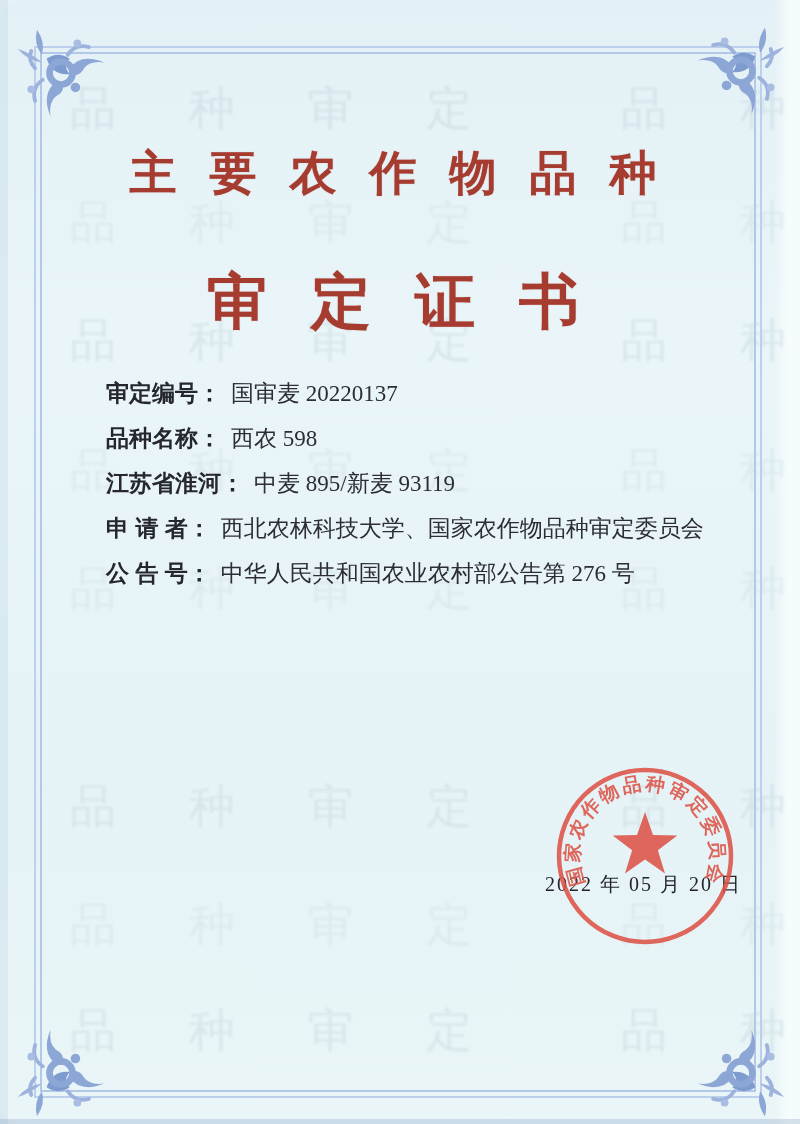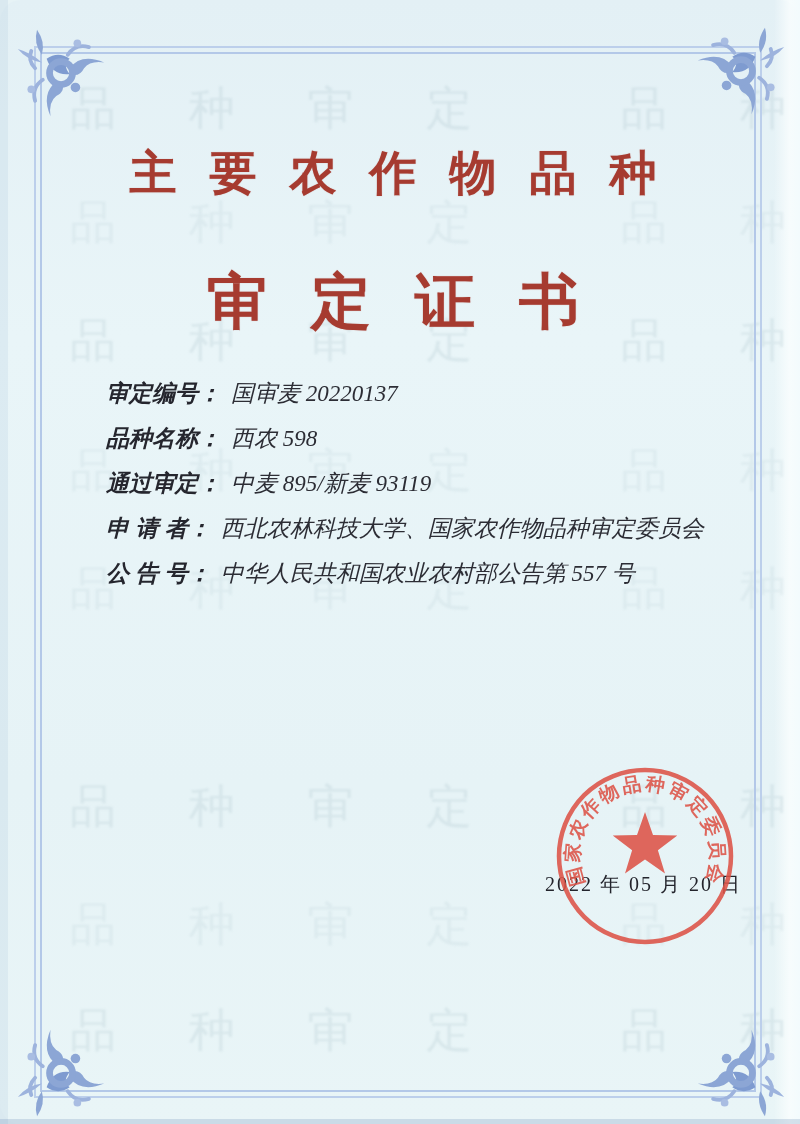--- a/index.html
+++ b/index.html
@@ -39,21 +39,21 @@
 
   .content{position:absolute;left:62px;top:122px;width:662px;}
 
   .title{margin:0;text-align:center;color:#a63b30;font-weight:bold;
     font-family:"Liberation Serif","DejaVu Serif",serif;
     text-shadow:0 0 1px rgba(166,59,48,.45);}
   .title.l1{font-size:47px;letter-spacing:33px;text-indent:33px;margin-top:20px;}
   .title.l2{font-size:60px;letter-spacing:44px;text-indent:44px;margin-top:57px;}
 
   .fields{margin-top:31px;color:#2c2d35;font-size:23px;}
-  .field{margin:0 0 6px 0;line-height:39px;text-indent:44px;text-align:justify;font-style:italic;}
+  .field{margin:0 0 6px 0;line-height:39px;text-indent:44px;text-align:justify;}
   .field .label{font-family:"Liberation Sans","DejaVu Sans",sans-serif;
     font-weight:bold;color:#25262e;}
   .field .value{margin-left:10px;}
   .field.opinion{margin-bottom:6px;}
 
   .date-line{position:absolute;left:545px;top:871px;font-size:20px;
     letter-spacing:2px;color:#23242c;white-space:nowrap;}
 
   .seal{position:absolute;left:552px;top:764px;width:186px;height:186px;opacity:.88;}
   .seal svg{width:100%;height:100%;display:block;}
@@ -168,27 +168,27 @@
     <h1 class="title l2">审定证书</h1>
 
     <div class="fields">
       <p class="field">
         <span class="label">审定编号：</span><span class="value">国审麦 20220137</span>
       </p>
       <p class="field">
         <span class="label">品种名称：</span><span class="value">西农 598</span>
       </p>
       <p class="field">
-        <span class="label">通过审定：</span><span class="value">中麦 895/新麦 93119</span>
+        <span class="label">江苏省淮河：</span><span class="value">中麦 895/新麦 93119</span>
       </p>
       <p class="field">
         <span class="label">申 请 者：</span><span class="value">西北农林科技大学、国家农作物品种审定委员会</span>
       </p>
       <p class="field">
-        <span class="label">公 告 号：</span><span class="value">中华人民共和国农业农村部公告第 557 号</span>
+        <span class="label">公 告 号：</span><span class="value">中华人民共和国农业农村部公告第 276 号</span>
       </p>
     </div>
   </div>
 
   <div class="date-line">2022 年 05 月 20 日</div>
 
   <div class="seal">
     <svg viewBox="0 0 186 186">
       <defs>
         <path id="sealArc" d="M 46.3,138.7 A 66,66 0 1 1 139.7,138.7" fill="none"></path>

